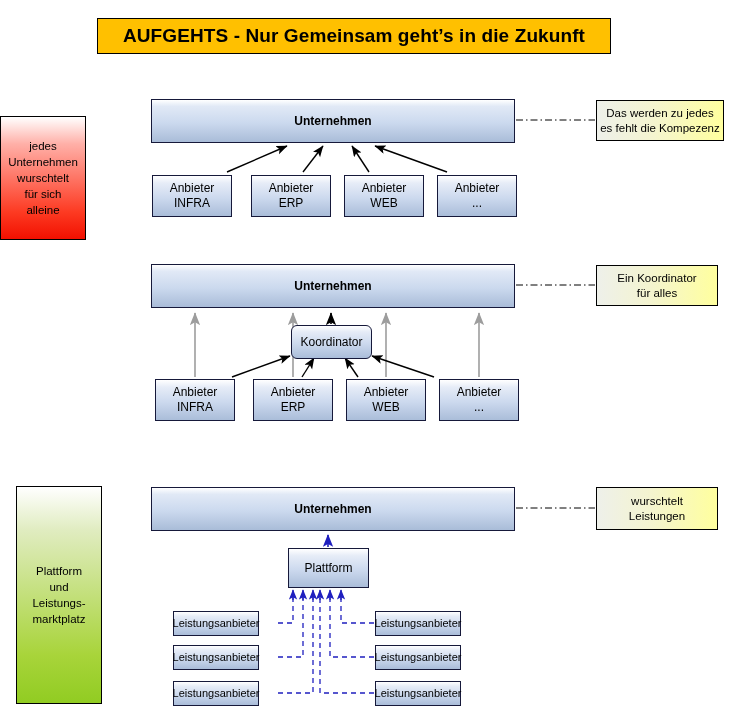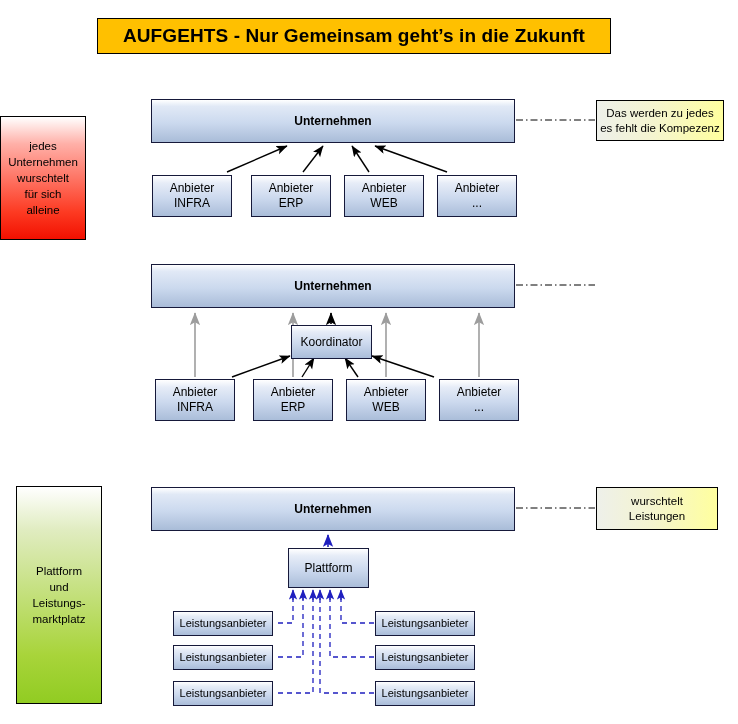--- a/index.html
+++ b/index.html
@@ -119,25 +119,25 @@
   .r1b { left: 251px; top: 175px; width: 80px; height: 42px; }
   .r1c { left: 344px; top: 175px; width: 80px; height: 42px; }
   .r1d { left: 437px; top: 175px; width: 80px; height: 42px; }
 
   
   .r2a { left: 155px; top: 379px; width: 80px; height: 42px; }
   .r2b { left: 253px; top: 379px; width: 80px; height: 42px; }
   .r2c { left: 346px; top: 379px; width: 80px; height: 42px; }
   .r2d { left: 439px; top: 379px; width: 80px; height: 42px; }
 
-  .koordinator { left: 291px; top: 325px; width: 81px; height: 34px; }
+  .koordinator { left: 291px; top: 325px; width: 81px; height: 34px; border-radius: 6px; }
   .plattform   { left: 288px; top: 548px; width: 81px; height: 40px; }
 
   
-  .lp { width: 100px; height: 25px; font-size: 11px; }
+  .lp { width: 86px; height: 25px; font-size: 11px; }
   .lp-l1 { left: 173px; top: 611px; }
   .lp-l2 { left: 173px; top: 645px; }
   .lp-l3 { left: 173px; top: 681px; }
   .lp-r1 { left: 375px; top: 611px; }
   .lp-r2 { left: 375px; top: 645px; }
   .lp-r3 { left: 375px; top: 681px; }
 </style>
 </head>
 <body>
 
@@ -268,20 +268,24 @@
   </div>
   <div class="node r2c">
     <span class="txt">Anbieter
 WEB</span>
   </div>
   <div class="node r2d">
     <span class="txt">Anbieter
 ...</span>
   </div>
 
+  <div class="note note-2">
+    <span class="txt">Ein Koordinator
+für alles</span>
+  </div>
 
   <div class="stage-label stage-green">
     <span class="txt">Plattform
 und
 Leistungs-
 marktplatz</span>
   </div>
 
   <div class="node bar bar-3">
     <span class="txt">Unternehmen</span>

